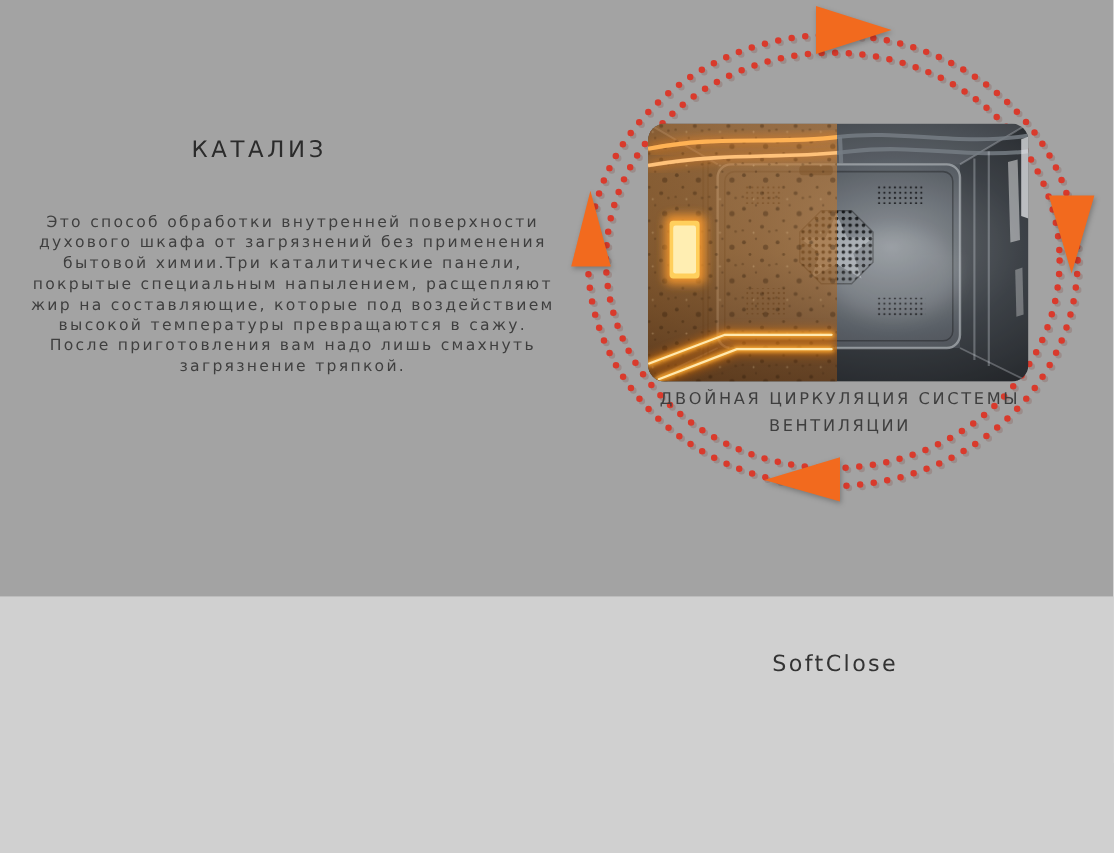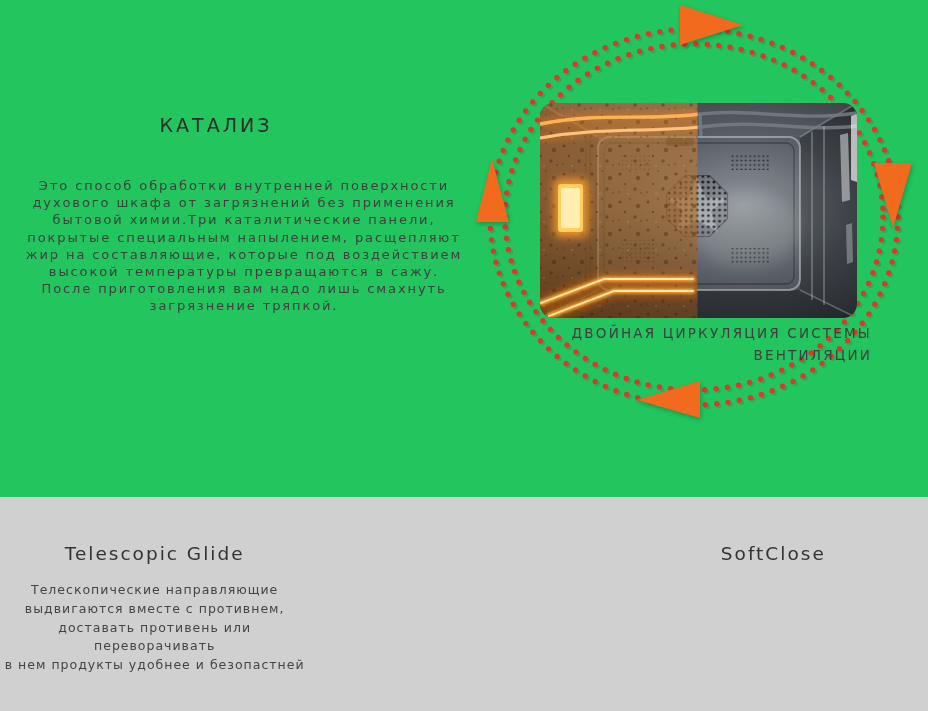--- a/index.html
+++ b/index.html
@@ -1,38 +1,38 @@
 <!DOCTYPE html>
 <html><head>
 <meta charset="utf-8">
 <style>
   html,body{margin:0;padding:0;background:#ffffff;}
   #stage{
-    position:relative;width:928px;height:711px;background:#22c55e;overflow:hidden;
+    position:relative;width:928px;height:711px;background:#a3a3a3;overflow:hidden;
     font-family:"DejaVu Sans","Liberation Sans",sans-serif;
   }
   
   #catalysis-title{
     position:absolute;left:0;top:114px;width:432px;margin:0;
     text-align:center;font-size:19px;font-weight:400;letter-spacing:3px;color:#2b2b2b;
   }
   #catalysis-body{
     position:absolute;left:15px;top:177px;width:458px;margin:0;
     text-align:center;font-size:13px;letter-spacing:1.9px;line-height:17.2px;color:#3f3f3f;
     white-space:pre-line;
   }
   
   #diagram{position:absolute;left:450px;top:0;}
   .ring{fill:none;stroke:#d93a2c;stroke-width:5.4;stroke-linecap:round;stroke-dasharray:0 11.4;}
   .ringShadow{fill:none;stroke:rgba(120,40,30,0.18);stroke-width:5.4;stroke-linecap:round;stroke-dasharray:0 11.4;}
   .arrow{fill:#f26a1e;}
   .pipe{fill:none;stroke:#767d84;stroke-width:3.4;opacity:.85;}
   #diagram-caption{
     position:absolute;left:528px;top:322px;width:344px;
-    text-align:right;font-size:13.5px;letter-spacing:2.2px;line-height:1.65;color:#3e3e3e;
+    text-align:center;font-size:13.5px;letter-spacing:2.2px;line-height:1.65;color:#3e3e3e;
     white-space:pre-line;
   }
   
   #features-band{
     position:absolute;left:0;top:497px;width:928px;height:214px;
     background:#d0d0d0;display:flex;
   }
   .feature{flex:1;padding-top:46px;text-align:center;}
   .feature h3{
     margin:0 0 17px 0;font-size:18.5px;font-weight:400;letter-spacing:2px;color:#333333;
@@ -167,26 +167,19 @@
       <polygon class="arrow" points="476,222 509,222 492,159"></polygon>
       <polygon class="arrow" points="700,381 700,418 637,400"></polygon>
     </g>
   </svg>
 
   <div id="diagram-caption">ДВОЙНАЯ ЦИРКУЛЯЦИЯ СИСТЕМЫ
 ВЕНТИЛЯЦИИ</div>
 
   <div id="features-band">
     <div class="feature">
-      <h3>Telescopic Glide</h3>
-      <p>Телескопические направляющие
-выдвигаются вместе с противнем,
-доставать противень или переворачивать
-в нем продукты удобнее и безопастней</p>
-    </div>
-    <div class="feature">
     </div>
     <div class="feature">
       <h3>SoftClose</h3>
     </div>
   </div>
 
 </div>
 
 </body></html>

